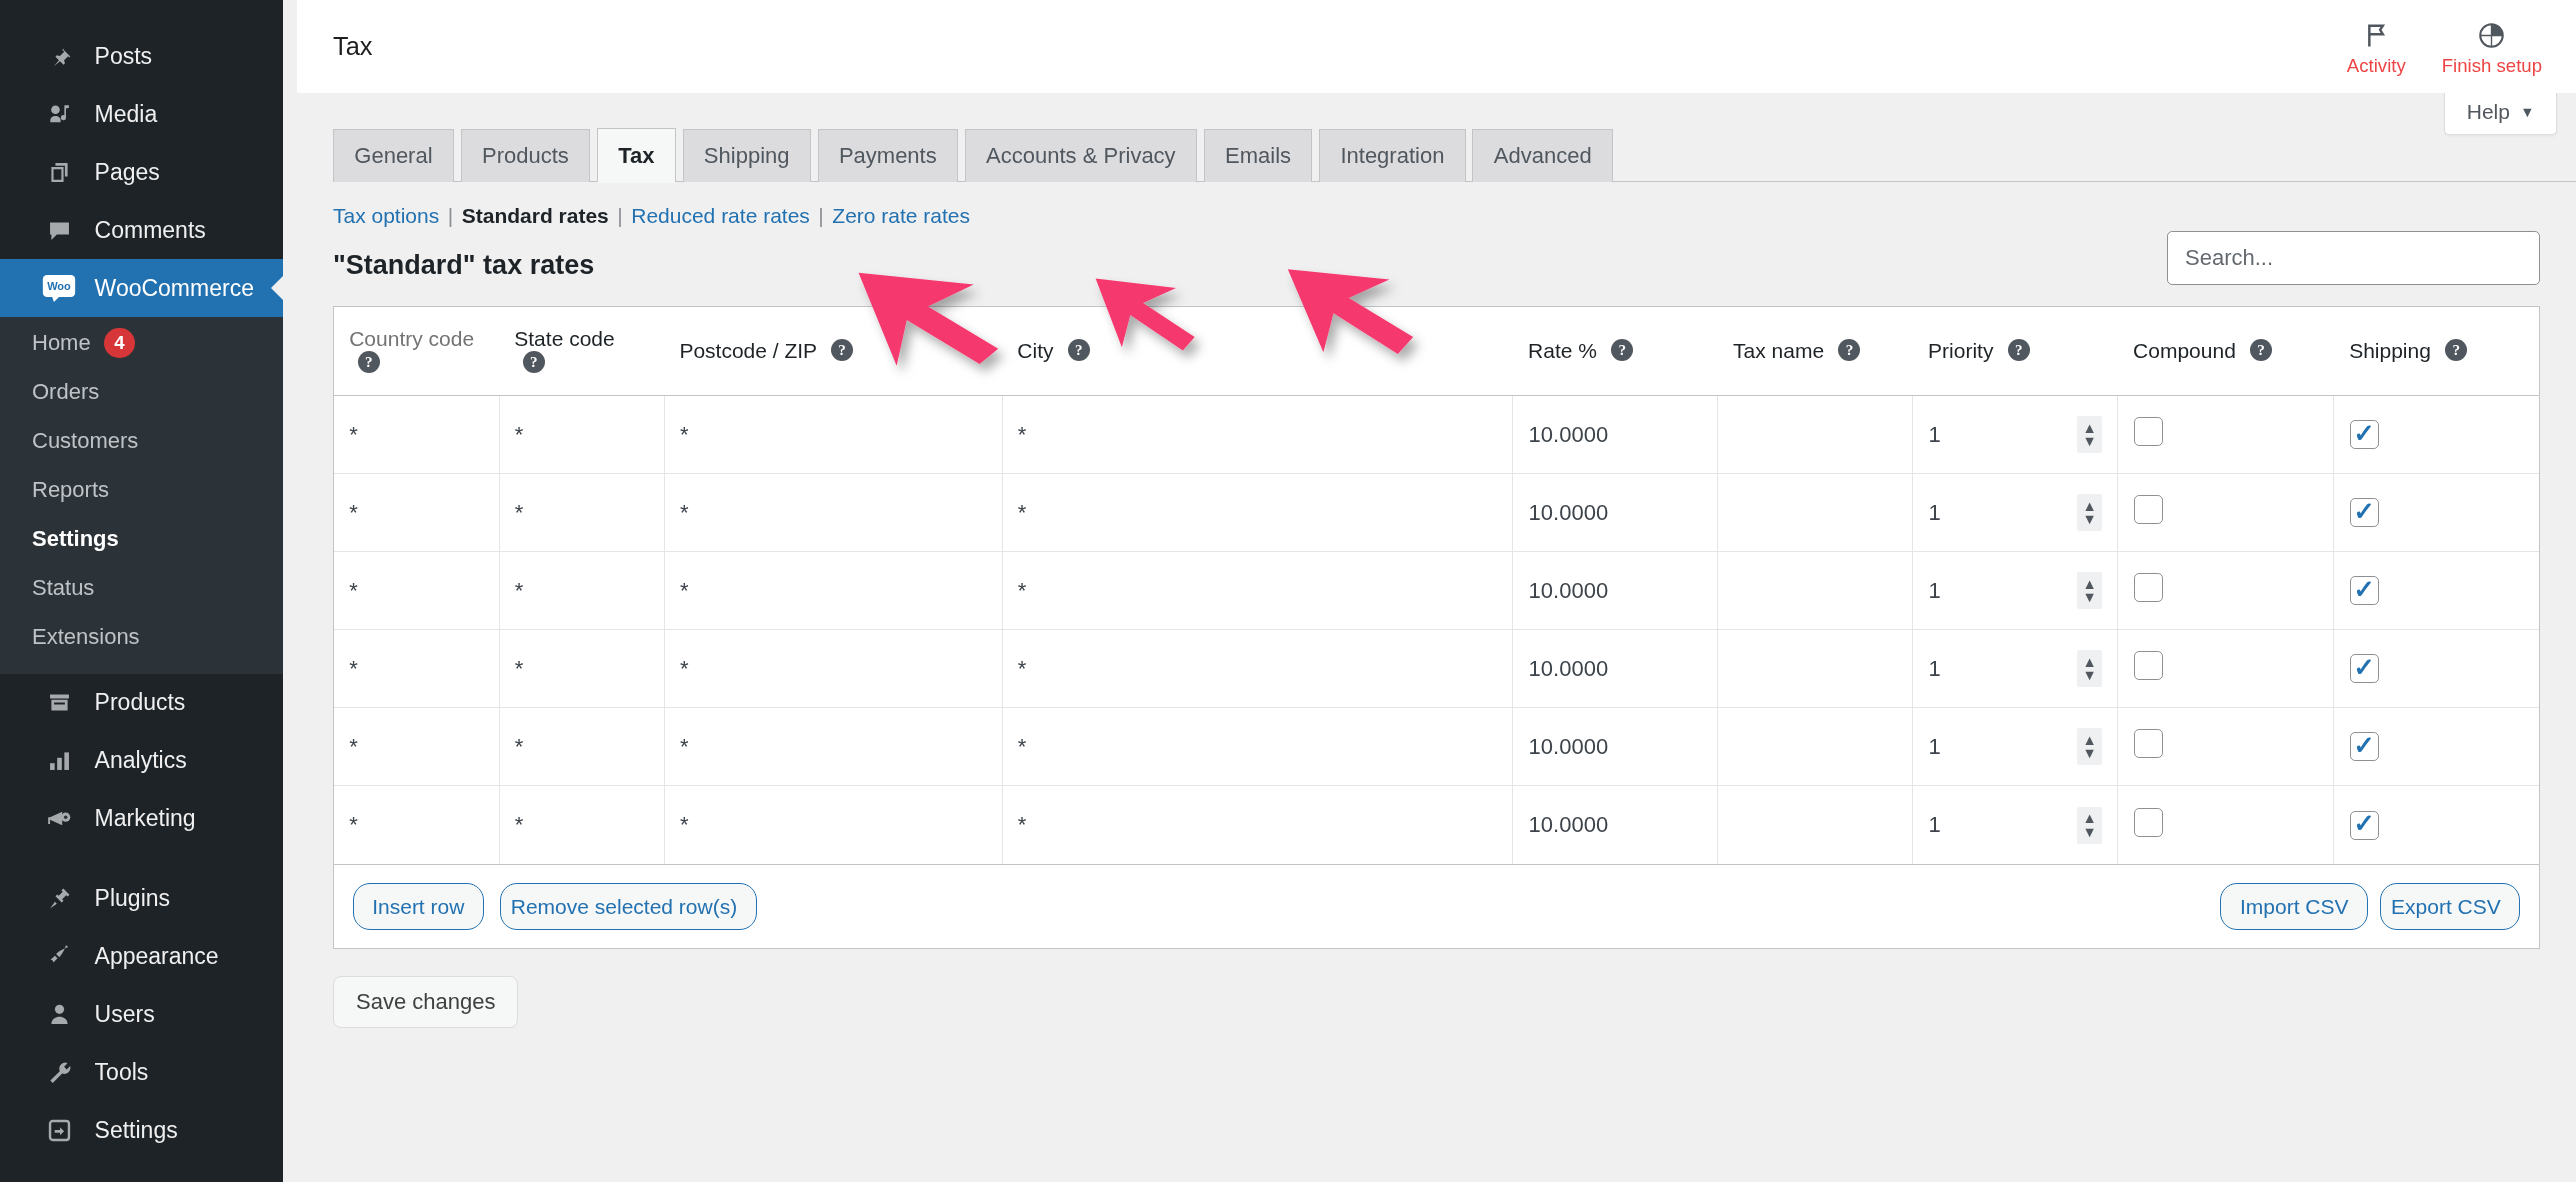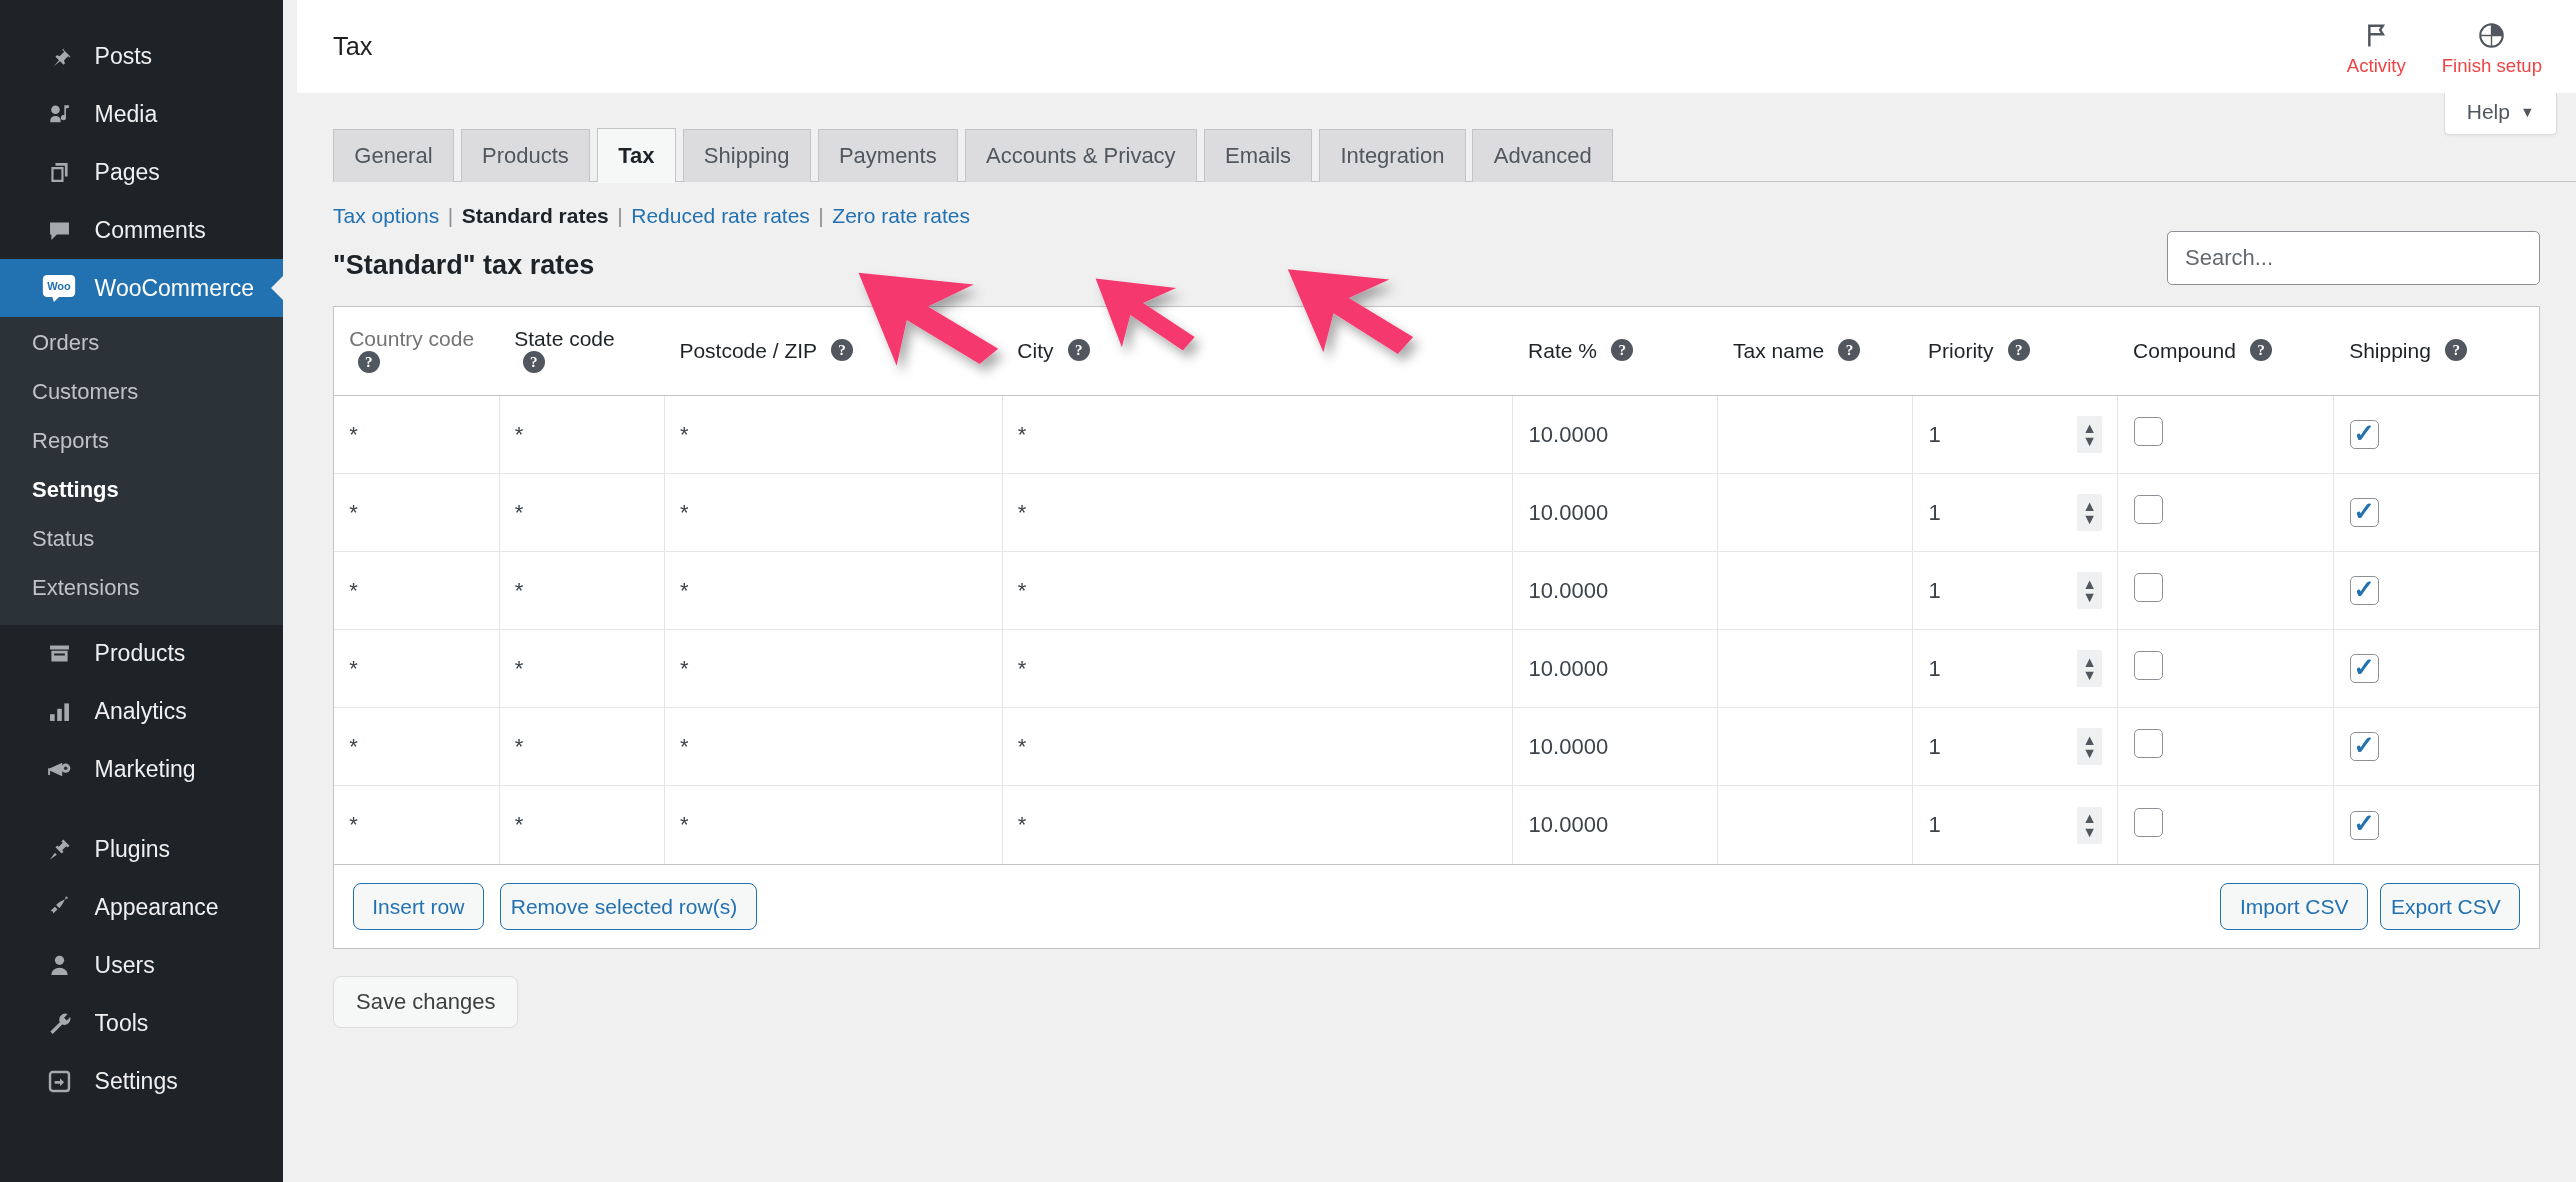--- a/index.html
+++ b/index.html
@@ -174,21 +174,21 @@
     margin-top: -1.7px;
   }
 
   .tfoot-bar {
     display:flex; align-items:center; justify-content:space-between;
     padding: 18.6px 18.6px; border-top: 1.7px solid #c3c4c7; background:#fff;
   }
   .btn {
     font-family:"Liberation Sans", sans-serif;
     font-size: 21px; color:#2271b1; background:#f6f7f7;
-    border:0.8px solid #2271b1; border-radius:8px;
+    border:0.8px solid #2271b1; border-radius:17px;
     padding: 10.2px 18.6px; cursor:pointer; margin-right: 12px;
   }
   .btn:last-child { margin-right:0;padding-left:10px; }
   .btn-group-right { display:flex; }
 
   .save-wrap { padding: 27px 0 0 36px; }
   .btn-save {
     font-family:"Liberation Sans", sans-serif;
     font-size: 22px; color:#404040; background:#f6f7f7;
     border:0.8px solid #dcdcde; border-radius:8px;
@@ -250,20 +250,24 @@
         <svg width="34" height="29" viewBox="0 0 40 34" style="font-size:27px">
             <rect x="1" y="1" width="38" height="26" rx="5" fill="#fff"></rect>
             <path d="M12 27l2 6 6-6z" fill="#fff"></path>
             <text x="20" y="19" font-family="Liberation Sans, sans-serif" font-size="13" font-weight="bold" fill="#2271b1" text-anchor="middle">Woo</text>
           </svg>
       </span>
       <span>WooCommerce</span>
     </div>
 
     <div class="sb-sub-wrap">
+      <div class="sb-sub">
+        <span>Home</span>
+        <span class="sb-badge">4</span>
+      </div>
       <div class="sb-sub">
         <span>Orders</span>
       </div>
       <div class="sb-sub">
         <span>Customers</span>
       </div>
       <div class="sb-sub">
         <span>Reports</span>
       </div>
       <div class="sb-sub current">

